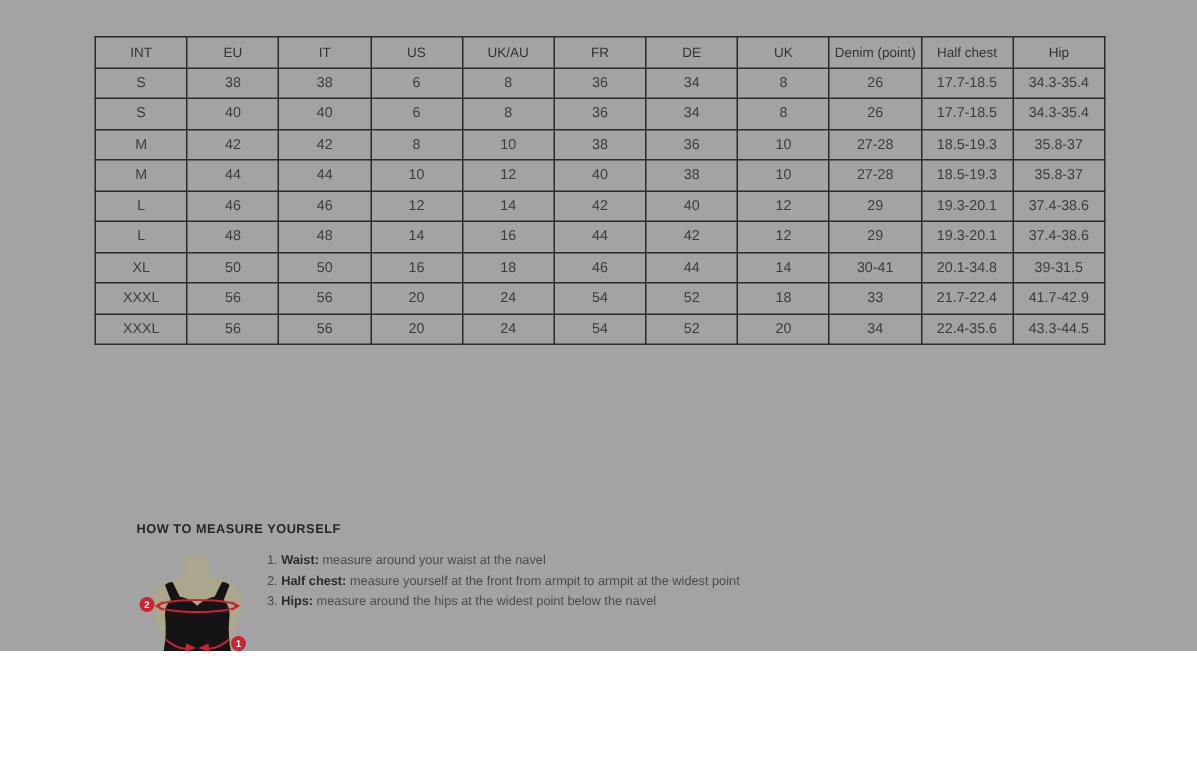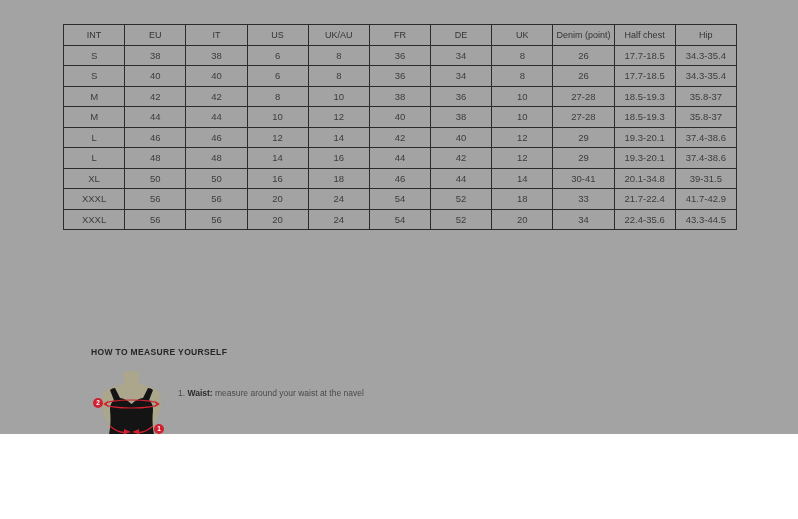--- a/index.html
+++ b/index.html
@@ -20,21 +20,21 @@
     font-weight:normal; white-space:nowrap; padding:0 1px;
   }
   table.size-chart th { font-size:9px; color:#333; }
   
   .measure-title {
     position:absolute; left:65px; top:347px;
     font-size:8.5px; font-weight:bold; letter-spacing:.35px; color:#262626;margin-left:26px;
   }
   .steps {
     position:absolute; left:178px; top:367px;
-    font-size:8.5px; color:#4a4a4a; line-height:13.7px;margin-top:20px;
+    font-size:8.5px; color:#4a4a4a; line-height:13.7px;
   }
   .steps b { color:#2a2a2a; }
   .figure-wrap { position:absolute; left:84px; top:368px; width:96px; height:116px; }
   .figure-wrap svg { display:block; width:96px; height:116px; }
 </style>
 </head>
 <body>
 
 <div class="screen">
 
@@ -222,15 +222,17 @@
       </g>
       <g>
         <circle cx="11" cy="81" r="5" fill="#cf2130"></circle>
         <text x="11" y="83.3" text-anchor="middle" font-size="6.5" font-weight="bold" fill="#ffffff" font-family="Liberation Sans, sans-serif">3</text>
       </g>
     </svg>
   </div>
 
   <div class="steps">
     <div class="step"><span>1. </span><b>Waist:</b><span> measure around your waist at the navel</span></div>
+    <div class="step"><span>2. </span><b>Half chest:</b><span> measure yourself at the front from armpit to armpit at the widest point</span></div>
+    <div class="step"><span>3. </span><b>Hips:</b><span> measure around the hips at the widest point below the navel</span></div>
   </div>
 
 </div>
 
 </body></html>

